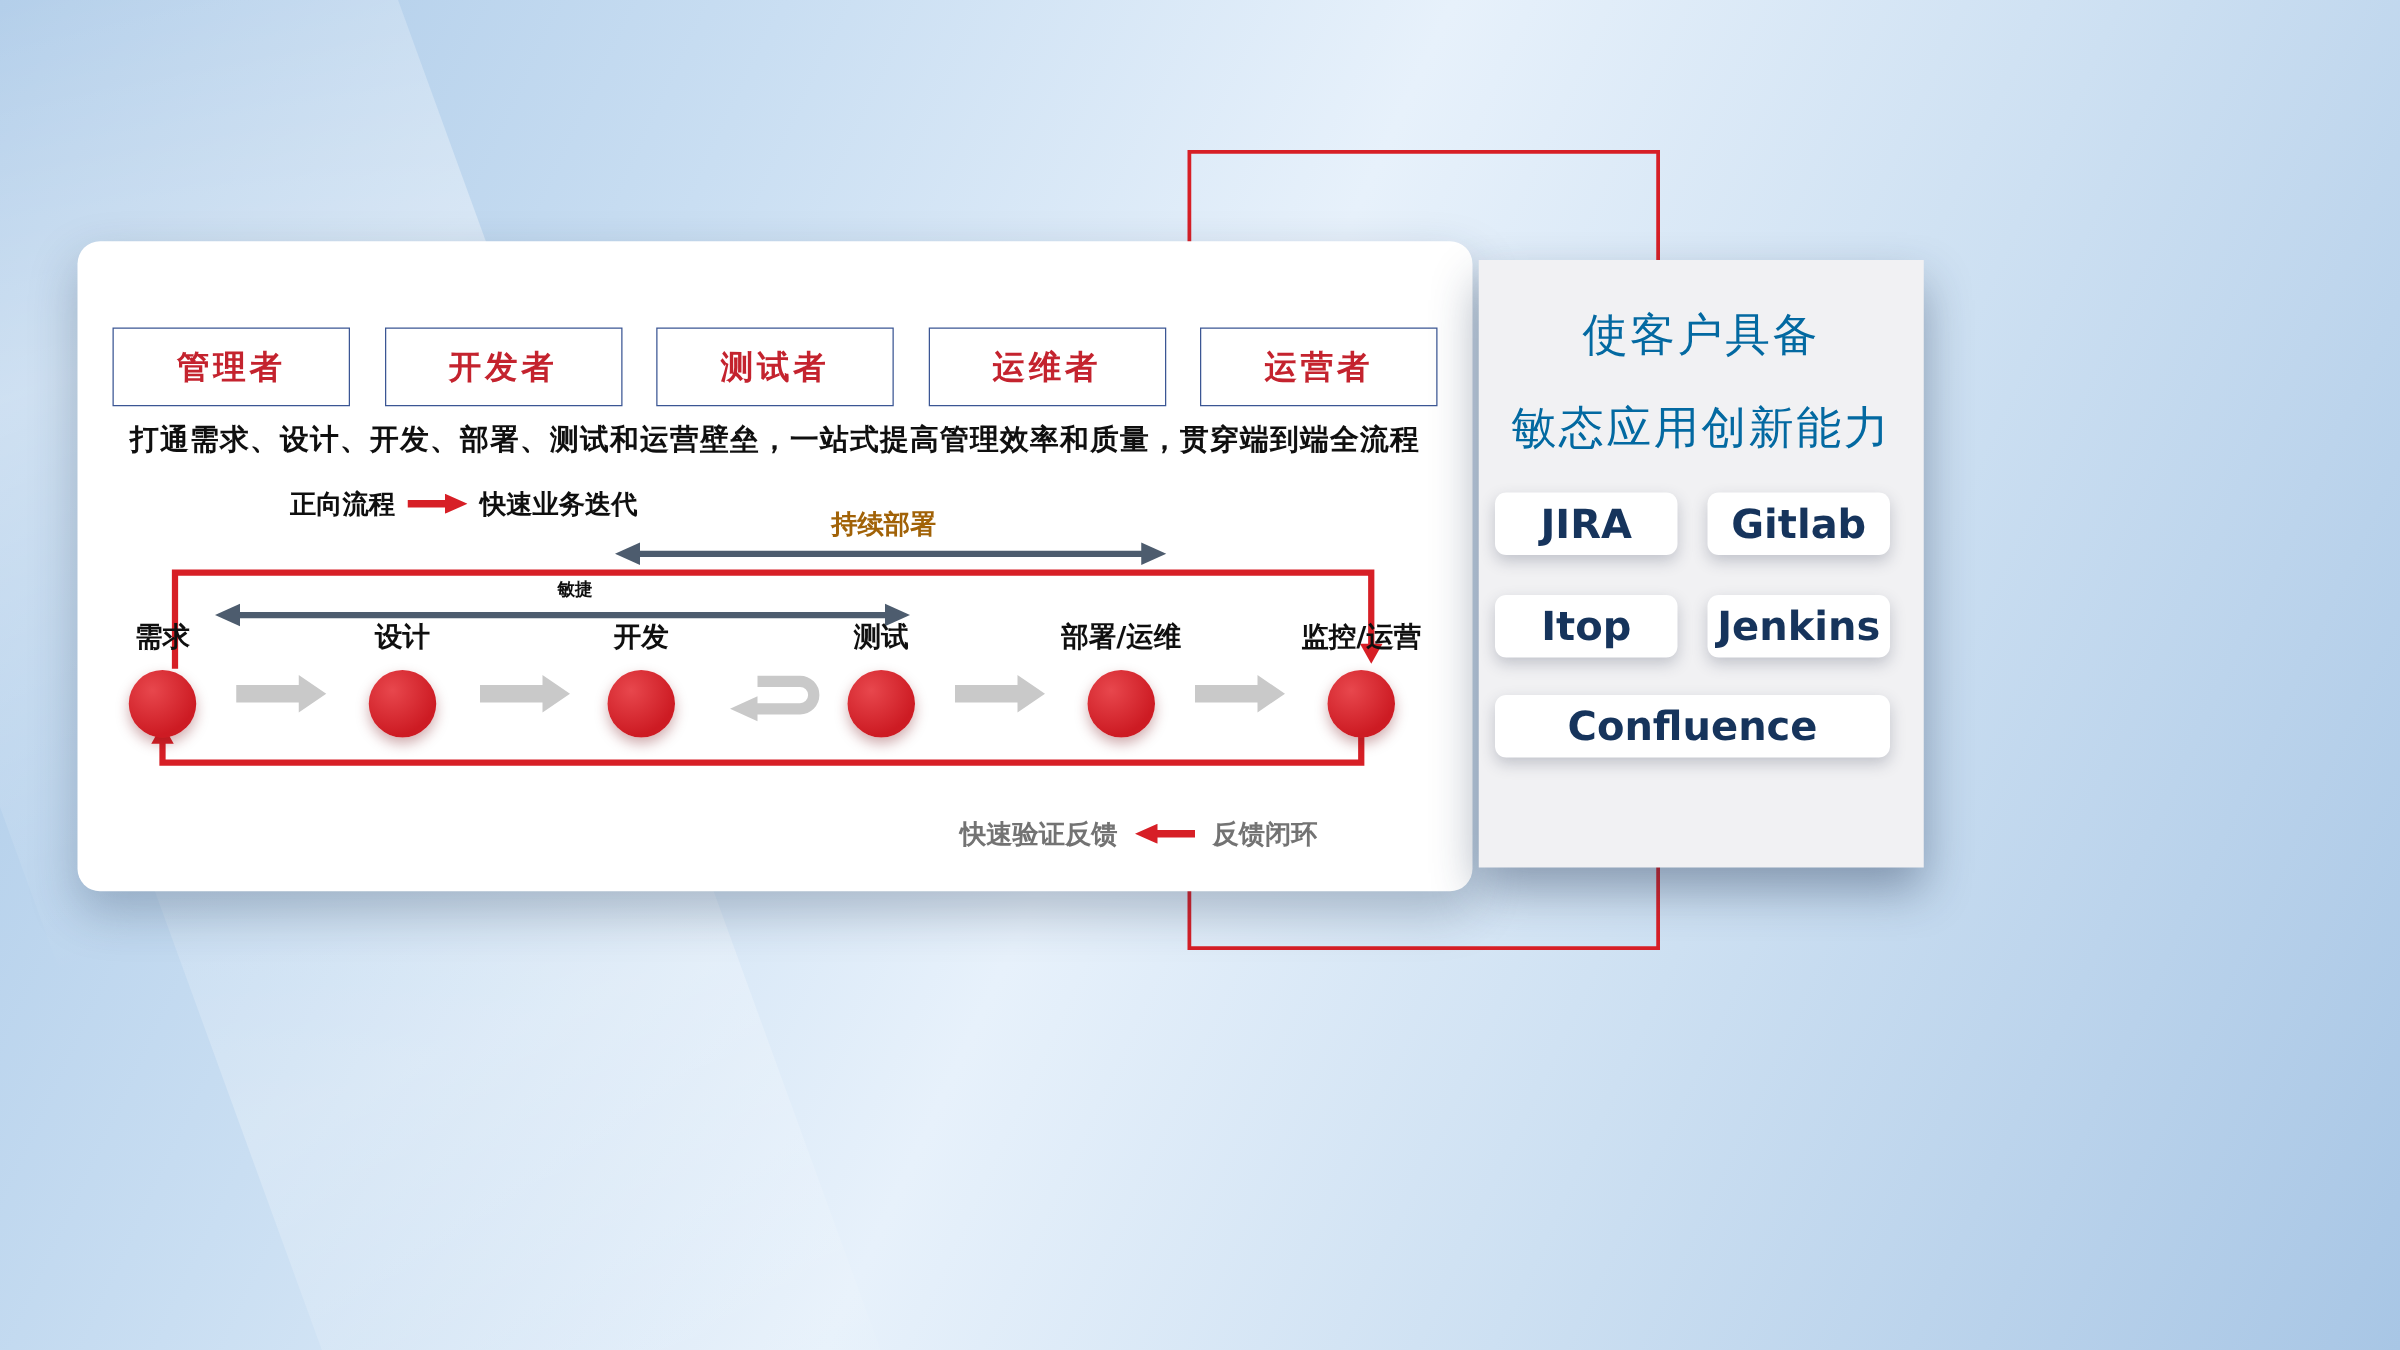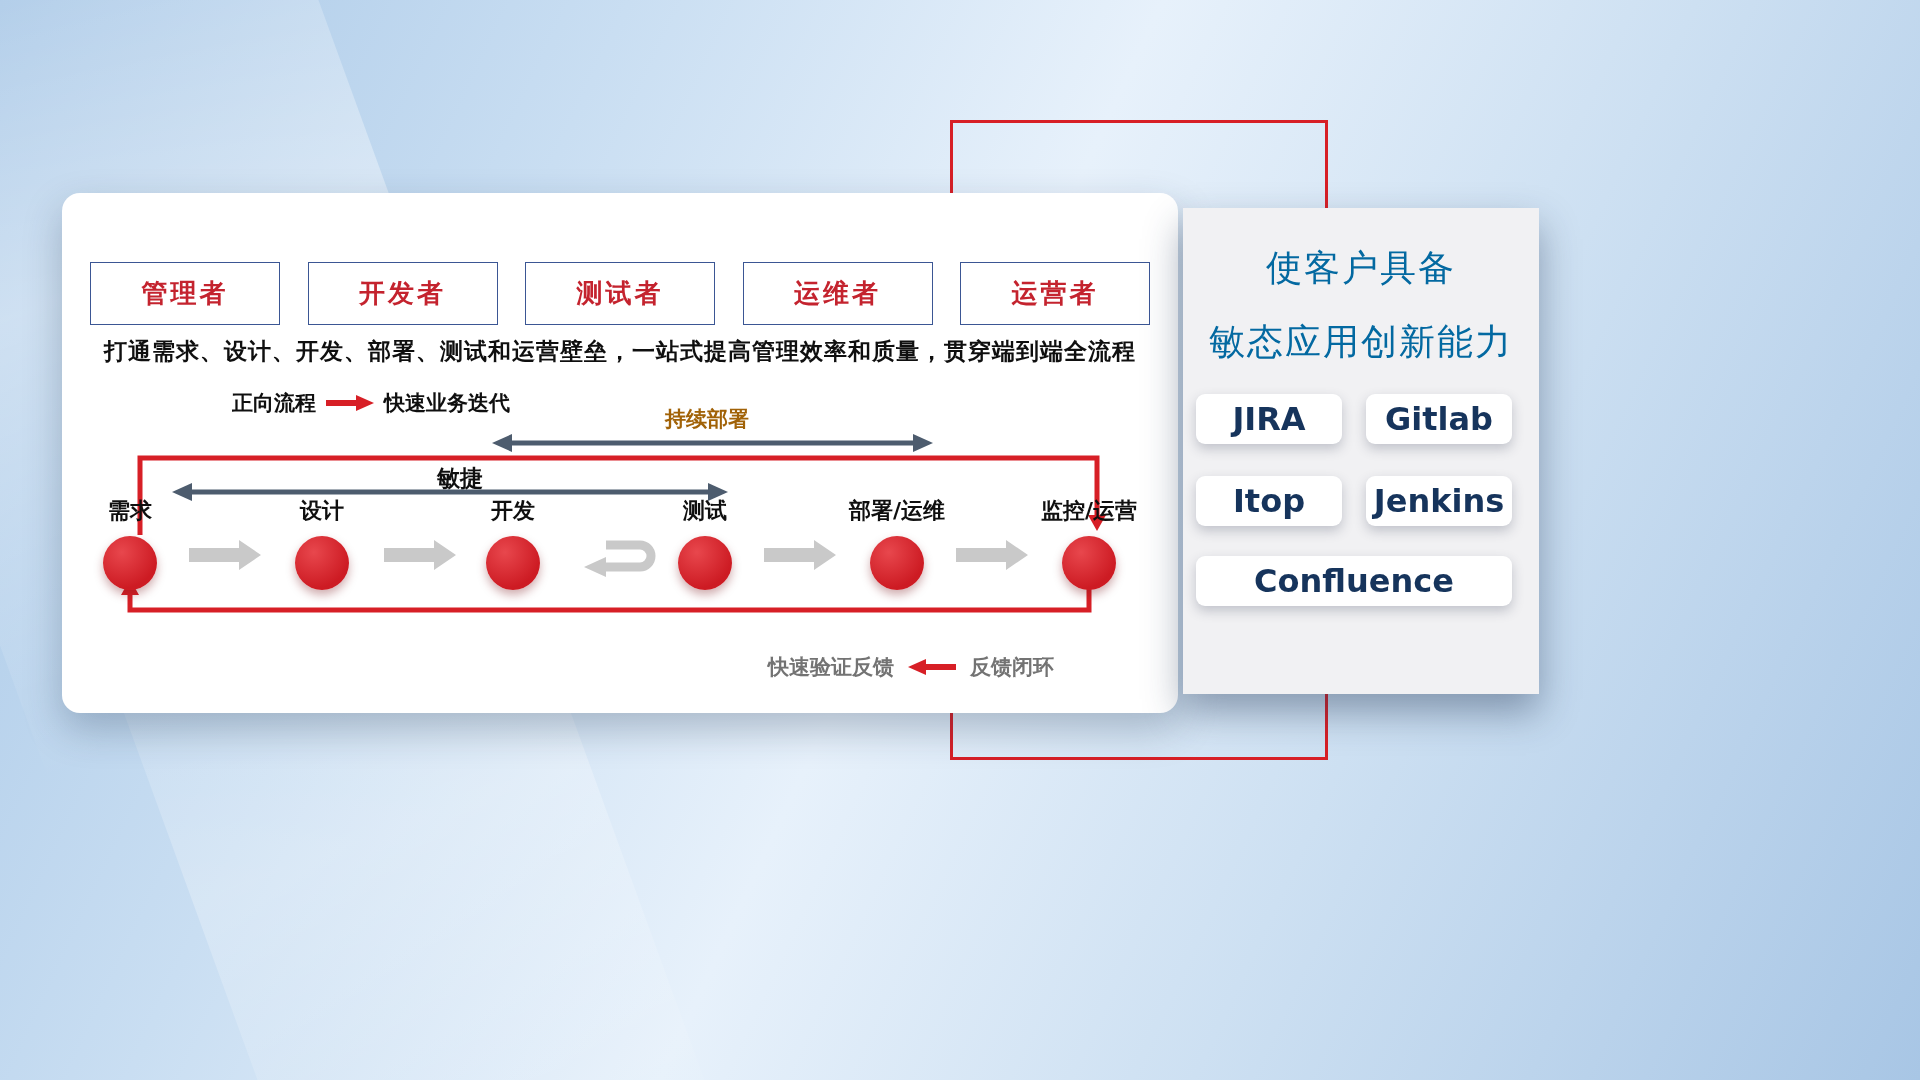--- a/index.html
+++ b/index.html
@@ -48,21 +48,21 @@
     font-size:21px; font-weight:bold; color:#0f0f0f;
   }
   .legend-feedback{
     position:absolute; left:706px; top:460px; display:flex; align-items:center; gap:14px;
     font-size:21px; font-weight:bold; color:#737373;
   }
 
   .cd-label{ position:absolute; left:535px; top:212px; width:220px; text-align:center;
     font-size:21px; font-weight:bold; color:#a16207; }
   .agile-label{ position:absolute; left:338px; top:270px; width:120px; text-align:center;
-    font-size:23px; font-weight:bold; color:#0f0f0f; }
+    font-size:14px; font-weight:bold; color:#0f0f0f; }
 
   .flow-svg{ position:absolute; left:0; top:0; z-index:1; }
 
   .stage{ position:absolute; top:305px; width:140px; text-align:center; z-index:2; }
   .stage .stage-label{ font-size:22px; font-weight:bold; color:#0f0f0f; line-height:26px; margin-bottom:12px; }
   .stage .stage-dot{
     width:54px; height:54px; border-radius:50%; margin:0 auto;
     background:radial-gradient(circle at 35% 30%, #e8474d 0%, #cd1b23 70%);
     box-shadow:0 5px 10px rgba(120,20,25,.35);
   }

